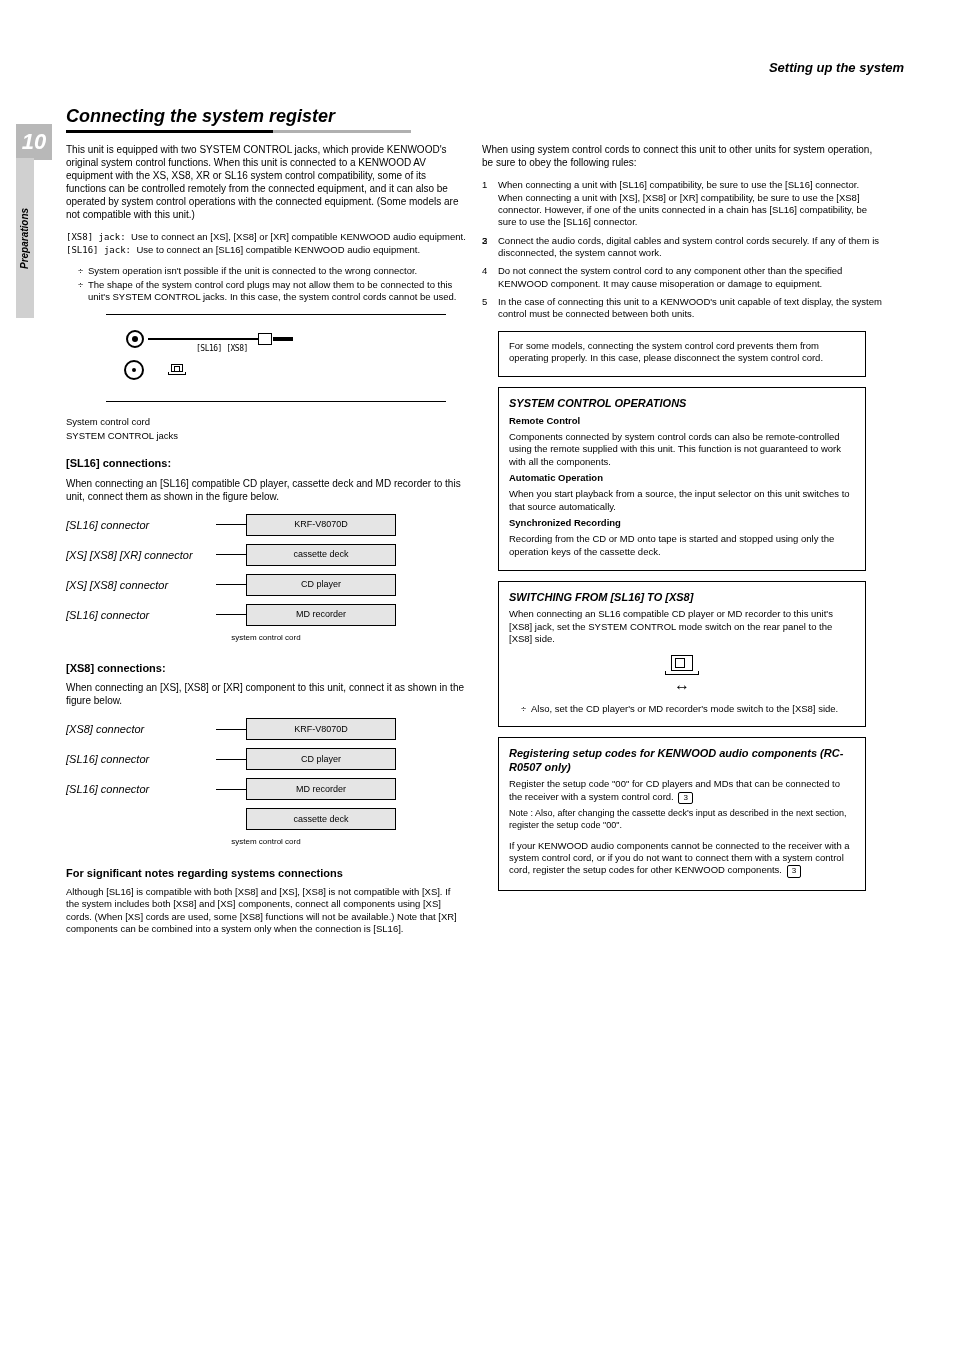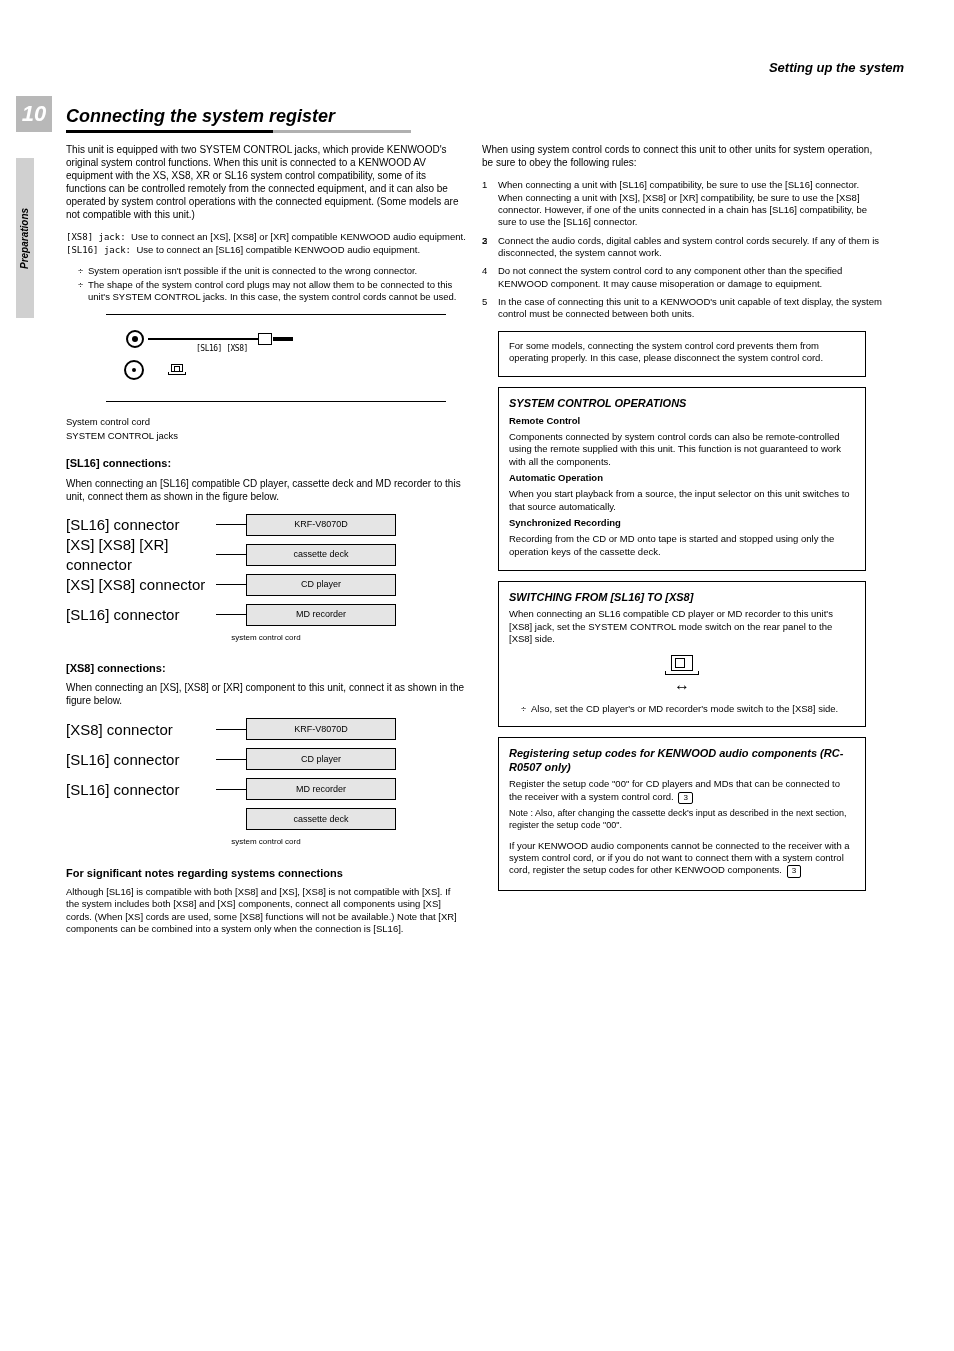--- a/index.html
+++ b/index.html
@@ -1,19 +1,19 @@
 <!DOCTYPE html>
 <html><head>
 <meta charset="utf-8">
 <style>
 * { box-sizing: border-box; margin: 0; padding: 0; }
 body { font-family: Arial, Helvetica, sans-serif; background: #fff; color: #000; width: 954px; margin: 0 auto; font-size: 12px; line-height: 1.3; }
 .page { position: relative; padding: 60px 50px 40px 10px; }
 .header-right { text-align: right; font-style: italic; font-weight: bold; font-size: 13px; margin-bottom: 28px; padding-right: 0; }
-.page-num-box { position: absolute; left: 16px; top: 96px; width: 36px; height: 36px; background: #b8b8b8; color: #fff; font-size: 22px; font-weight: bold; font-style: italic; display: flex; align-items: center; justify-content: center; }
+.page-num-box { position: absolute; left: 16px; top: 124px; width: 36px; height: 36px; background: #b8b8b8; color: #fff; font-size: 22px; font-weight: bold; font-style: italic; display: flex; align-items: center; justify-content: center; }
 .sidebar-tab { position: absolute; left: 16px; top: 158px; width: 18px; height: 160px; background: #d0d0d0; writing-mode: vertical-rl; transform: rotate(180deg); text-align: center; font-size: 10px; font-style: italic; font-weight: bold; padding: 4px 2px; }
 .content { margin-left: 56px; }
 .section-title { font-size: 18px; font-weight: bold; font-style: italic; margin-bottom: 2px; }
 .title-underline { height: 3px; background: linear-gradient(to right, #000 0%, #000 60%, #b0b0b0 60%, #b0b0b0 100%); width: 345px; margin-bottom: 10px; }
 .two-col { display: flex; gap: 16px; }
 .col { width: 400px; }
 .intro-text { font-size: 10px; margin-bottom: 10px; }
 .jack-group { font-size: 9.5px; margin-bottom: 8px; }
 .jack-label { font-family: monospace; font-size: 9px; }
 .jack-note { font-size: 9.5px; margin-left: 0; margin-bottom: 6px; }
@@ -33,21 +33,21 @@
 .jackbox { position: absolute; left: 130px; top: 30px; font-family: monospace; font-size: 8px; letter-spacing: -0.5px; }
 .switch-icon { position: absolute; left: 102px; top: 50px; width: 18px; height: 14px; }
 .sw-top { width: 12px; height: 8px; border: 1px solid #000; margin: 0 auto; }
 .sw-top::after { content: ""; display: block; width: 4px; height: 4px; border: 1px solid #000; margin: 1px auto; }
 .sw-bot { width: 18px; height: 3px; border: 1px solid #000; border-top: none; }
 .fig-caption { font-size: 9.5px; margin: 4px 0 2px 0; }
 .fig-label { font-size: 9.5px; margin-bottom: 14px; }
 .subhead { font-weight: bold; font-size: 11px; margin: 12px 0 6px 0; }
 .conn-diagram { margin: 8px 0 18px 0; font-size: 9px; position: relative; }
 .conn-row { display: flex; align-items: center; margin-bottom: 6px; height: 24px; }
-.conn-label { width: 150px; font-size: 15px; }
+.conn-label { width: 150px; font-size: 11px; font-style: italic; }
 .conn-box { border: 1px solid #000; background: #e5e5e5; width: 150px; height: 22px; display: flex; align-items: center; justify-content: center; font-size: 9px; text-align: right; padding: 0 4px; }
 .conn-line { width: 30px; height: 1px; background: #000; }
 .tiny-label { font-size: 8px; text-align: center; margin-top: 2px; }
 .subhead-bold { font-weight: bold; font-size: 11px; margin-bottom: 4px; }
 .list-num { font-size: 9.5px; margin-left: 0; }
 .list-num li { list-style: none; margin-bottom: 6px; padding-left: 16px; position: relative; }
 .list-num li .num { position: absolute; left: 0; font-weight: normal; }
 .info-box { border: 1px solid #000; padding: 8px 10px; margin: 10px 16px; font-size: 9.5px; }
 .info-box .box-title { font-weight: bold; font-style: italic; font-size: 11px; margin-bottom: 4px; }
 .info-box p { margin-bottom: 4px; }

